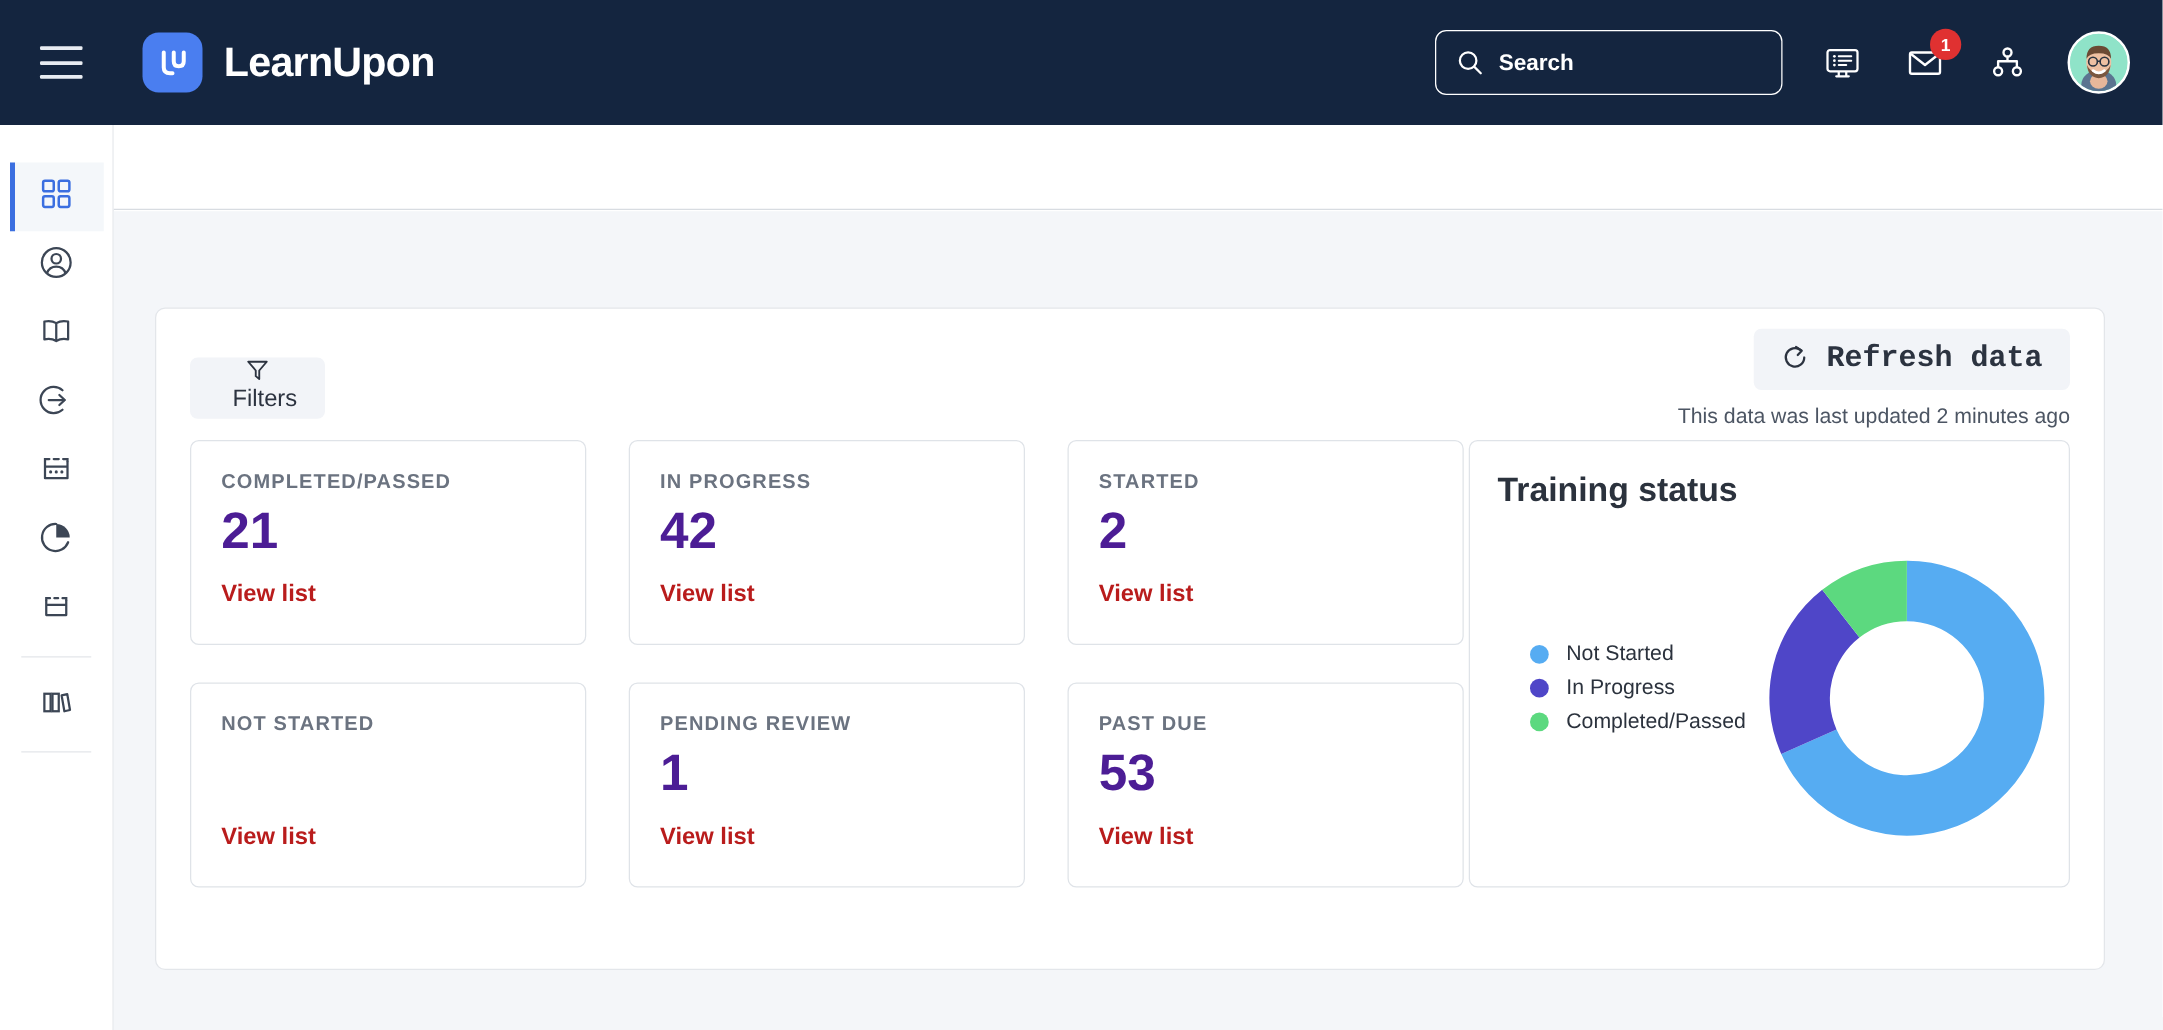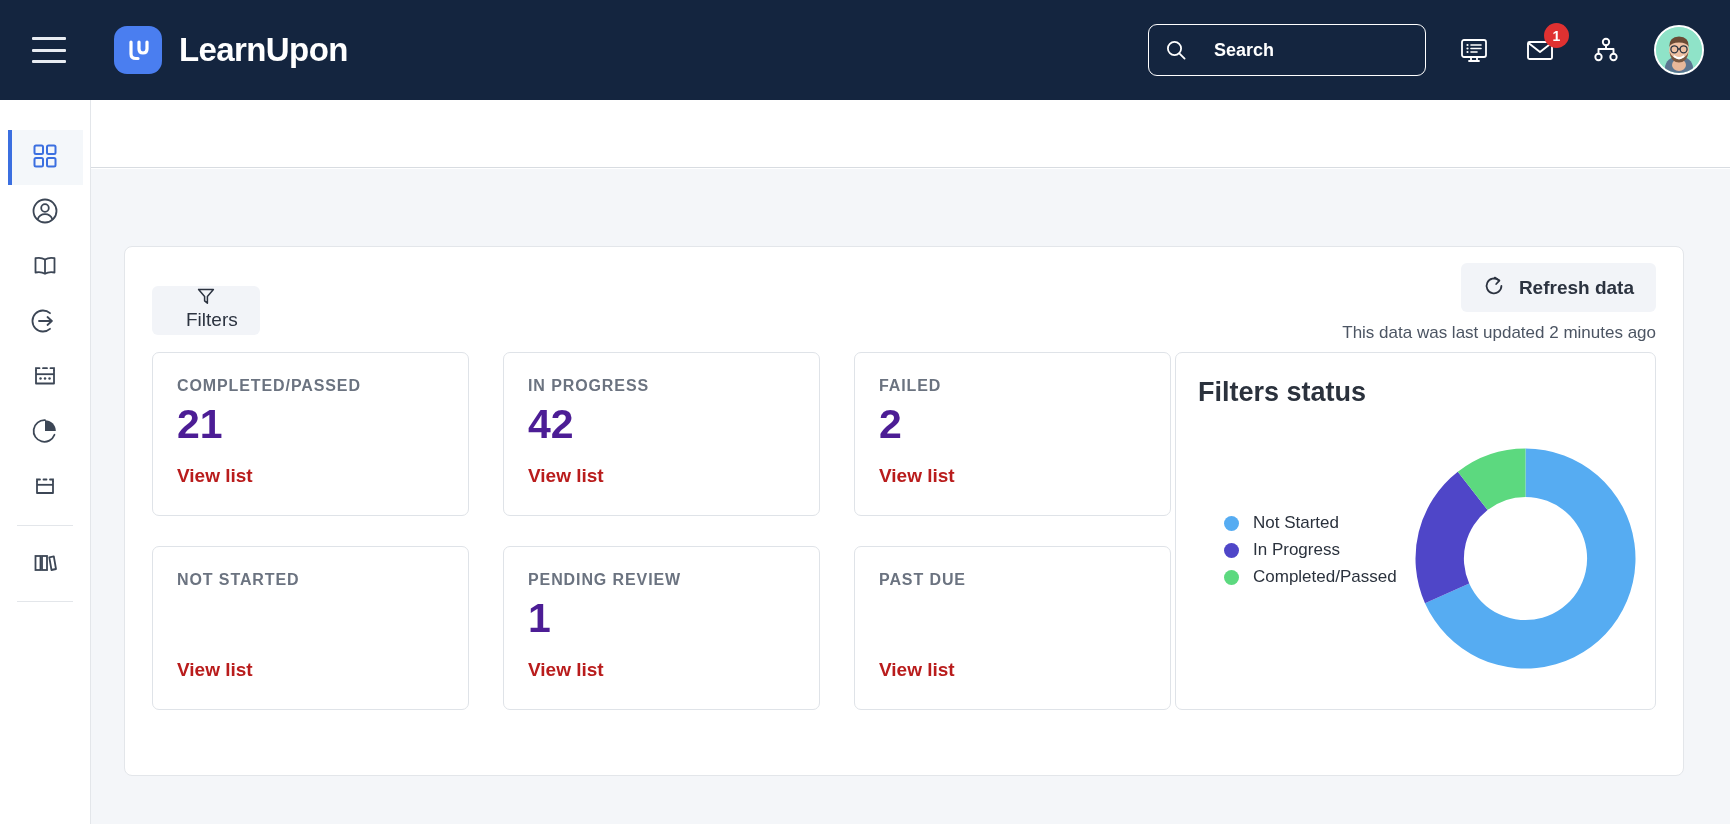--- a/index.html
+++ b/index.html
@@ -64,21 +64,21 @@
     background: transparent;
   }
   .searchbox .si { flex: none; display:flex; }
   .search-input {
     background: transparent;
     border: none; outline: none;
     color: #fca5a5;
     font-family: "Liberation Sans", sans-serif;
     font-size: 18px;
     font-weight: bold;
-    margin-left: 27px;
+    margin-left: 12px;
     width: 200px;
   }
   .search-input::placeholder { color: #ffffff; opacity: 1; font-weight: bold; }
 
   .hicon {
     width: 36px; height: 36px;
     margin-left: 30px;
     position: relative;
     display: flex; align-items: center; justify-content: center;
     cursor: pointer;
@@ -187,23 +187,24 @@
     height: 49px;
     padding: 0 22px;
     background: #f2f4f8;
     border: none; border-radius: 6px;
     display: flex; align-items: center;
     cursor: pointer;
     font-family: "Liberation Sans", sans-serif;
   }
   .refresh-btn .lbl {
     margin-left: 14px;
-    font-size: 19px;
+    font-size: 24px;
     font-weight: bold;
     color: #2c3340;
+    font-family: Liberation Mono, monospace;
   }
   .updated-text {
     position: absolute;
     top: 76px; right: 27px;
     font-size: 17px;
     color: #4c5563;
   }
 
   
   .grid {
@@ -502,21 +503,21 @@
           <a class="stat-link">View list</a>
         </div>
 
         <div class="stat-card">
           <div class="stat-label">IN PROGRESS</div>
           <div class="stat-value">42</div>
           <a class="stat-link">View list</a>
         </div>
 
         <div class="stat-card">
-          <div class="stat-label">FAILED</div>
+          <div class="stat-label">STARTED</div>
           <div class="stat-value">2</div>
           <a class="stat-link">View list</a>
         </div>
 
       </div>
 
       <div class="row">
 
         <div class="stat-card">
           <div class="stat-label">NOT STARTED</div>
@@ -524,28 +525,29 @@
         </div>
 
         <div class="stat-card">
           <div class="stat-label">PENDING REVIEW</div>
           <div class="stat-value">1</div>
           <a class="stat-link">View list</a>
         </div>
 
         <div class="stat-card">
           <div class="stat-label">PAST DUE</div>
+          <div class="stat-value">53</div>
           <a class="stat-link">View list</a>
         </div>
 
       </div>
     </div>
 
     <div class="chart-card">
-      <div class="chart-title">Filters status</div>
+      <div class="chart-title">Training status</div>
 
       <div class="legend">
         <div class="legend-row">
           <span class="legend-dot" style="background: rgb(86, 172, 242);"></span>
           <span class="legend-label">Not Started</span>
         </div>
         <div class="legend-row">
           <span class="legend-dot" style="background: rgb(79, 70, 200);"></span>
           <span class="legend-label">In Progress</span>
         </div>

